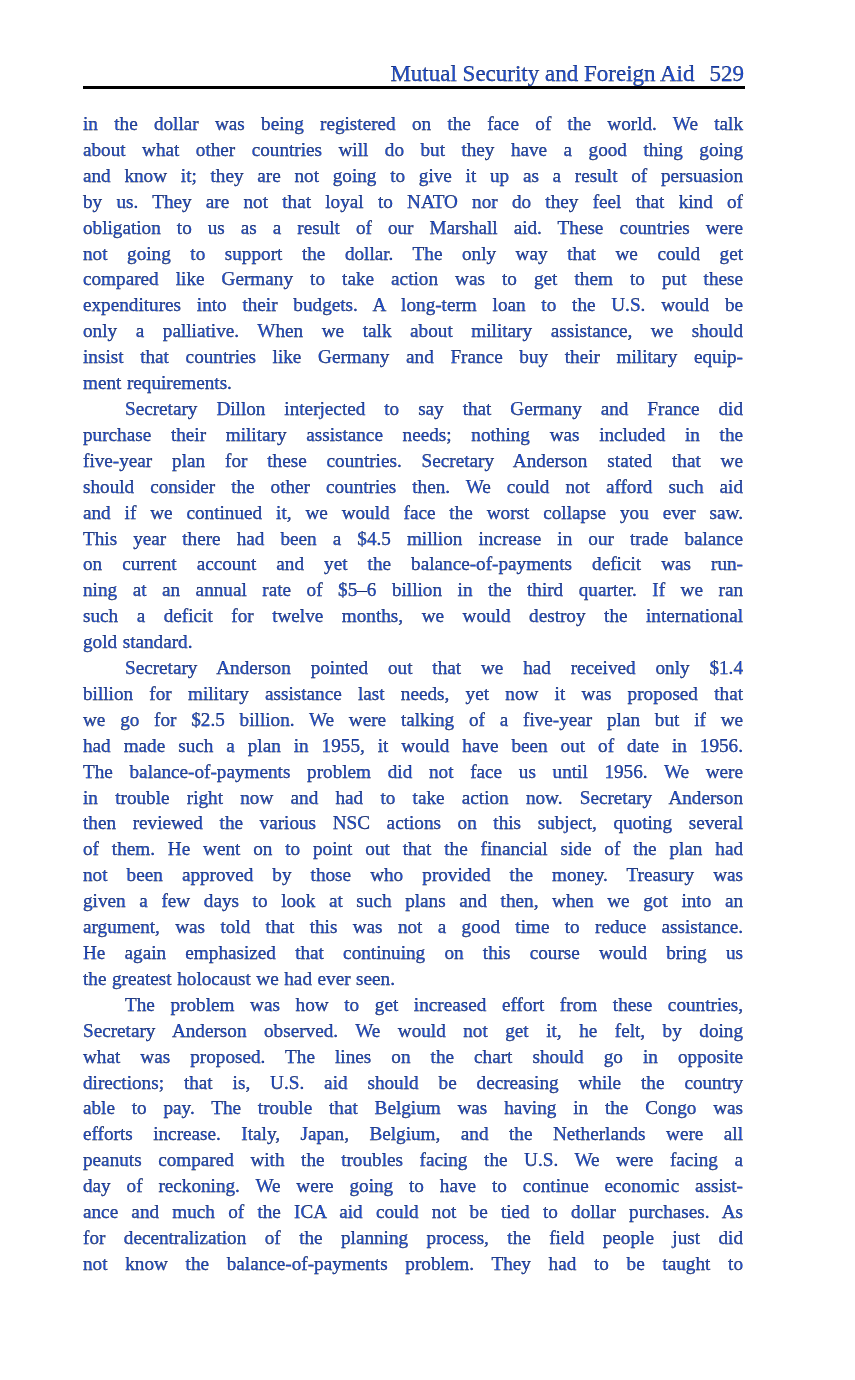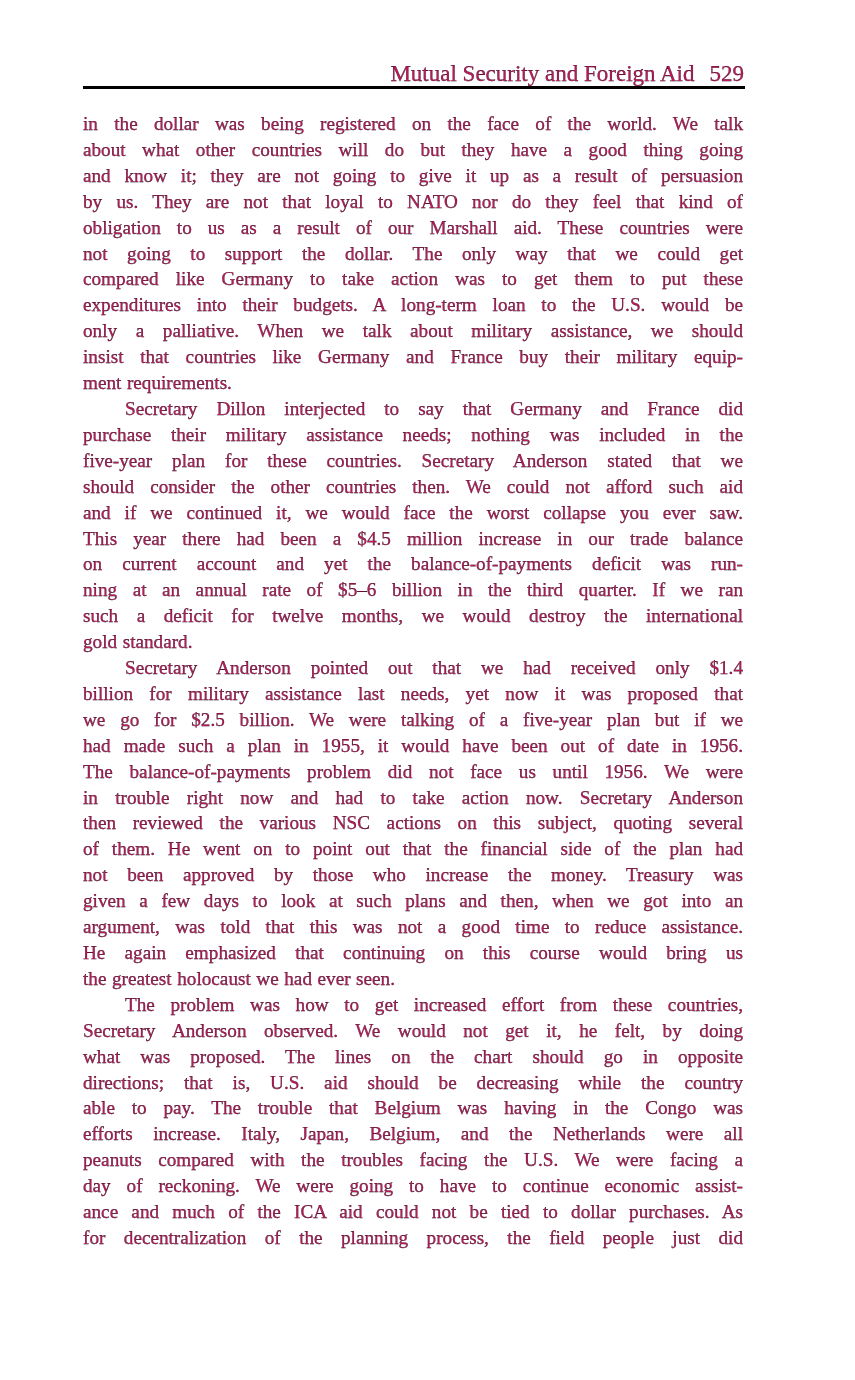--- a/index.html
+++ b/index.html
@@ -56,21 +56,21 @@
     text-indent: 42px;
   }
   .line.last-flush {
     text-align: left;
     text-align-last: left;
   }
 </style>
 </head>
 <body>
 
-<div class="page" style="background: rgb(255, 255, 255); color: #be185d;">
+<div class="page" style="background: rgb(255, 255, 255); color: #1d4ed8;">
   <header class="running-head">
     <span class="head-title">Mutual Security and Foreign Aid</span><span class="head-pagenum">529</span>
   </header>
   <div class="head-rule" style="background: rgb(0, 0, 0);"></div>
   <main class="body-copy">
       <div class="paragraph">
         <div class="line">in the dollar was being registered on the face of the world. We talk</div>
         <div class="line">about what other countries will do but they have a good thing going</div>
         <div class="line">and know it; they are not going to give it up as a result of persuasion</div>
         <div class="line">by us. They are not that loyal to NATO nor do they feel that kind of</div>
@@ -96,32 +96,33 @@
       </div>
       <div class="paragraph">
         <div class="line first-indent">Secretary Anderson pointed out that we had received only $1.4</div>
         <div class="line">billion for military assistance last needs, yet now it was proposed that</div>
         <div class="line">we go for $2.5 billion. We were talking of a five-year plan but if we</div>
         <div class="line">had made such a plan in 1955, it would have been out of date in 1956.</div>
         <div class="line">The balance-of-payments problem did not face us until 1956. We were</div>
         <div class="line">in trouble right now and had to take action now. Secretary Anderson</div>
         <div class="line">then reviewed the various NSC actions on this subject, quoting several</div>
         <div class="line">of them. He went on to point out that the financial side of the plan had</div>
-        <div class="line">not been approved by those who increase the money. Treasury was</div>
+        <div class="line">not been approved by those who provided the money. Treasury was</div>
         <div class="line">given a few days to look at such plans and then, when we got into an</div>
         <div class="line">argument, was told that this was not a good time to reduce assistance.</div>
         <div class="line">He again emphasized that continuing on this course would bring us</div>
         <div class="line last-flush">the greatest holocaust we had ever seen.</div>
       </div>
       <div class="paragraph">
         <div class="line first-indent">The problem was how to get increased effort from these countries,</div>
         <div class="line">Secretary Anderson observed. We would not get it, he felt, by doing</div>
         <div class="line">what was proposed. The lines on the chart should go in opposite</div>
         <div class="line">directions; that is, U.S. aid should be decreasing while the country</div>
         <div class="line">able to pay. The trouble that Belgium was having in the Congo was</div>
         <div class="line">efforts increase. Italy, Japan, Belgium, and the Netherlands were all</div>
         <div class="line">peanuts compared with the troubles facing the U.S. We were facing a</div>
         <div class="line">day of reckoning. We were going to have to continue economic assist-</div>
         <div class="line">ance and much of the ICA aid could not be tied to dollar purchases. As</div>
         <div class="line">for decentralization of the planning process, the field people just did</div>
+        <div class="line">not know the balance-of-payments problem. They had to be taught to</div>
       </div>
     </main>
 </div>
 
 </body></html>

